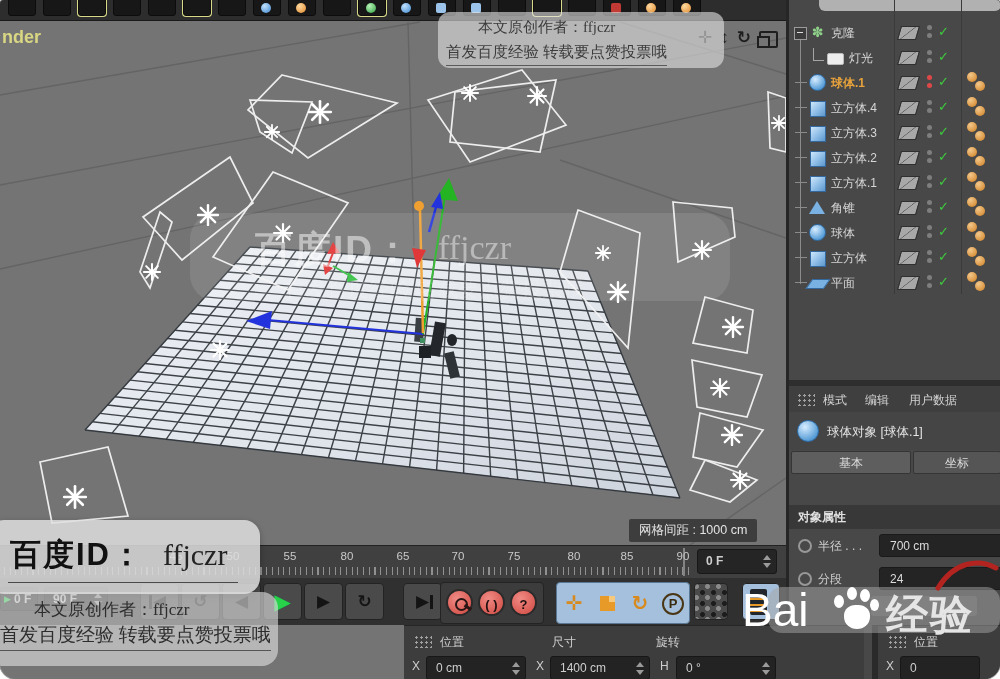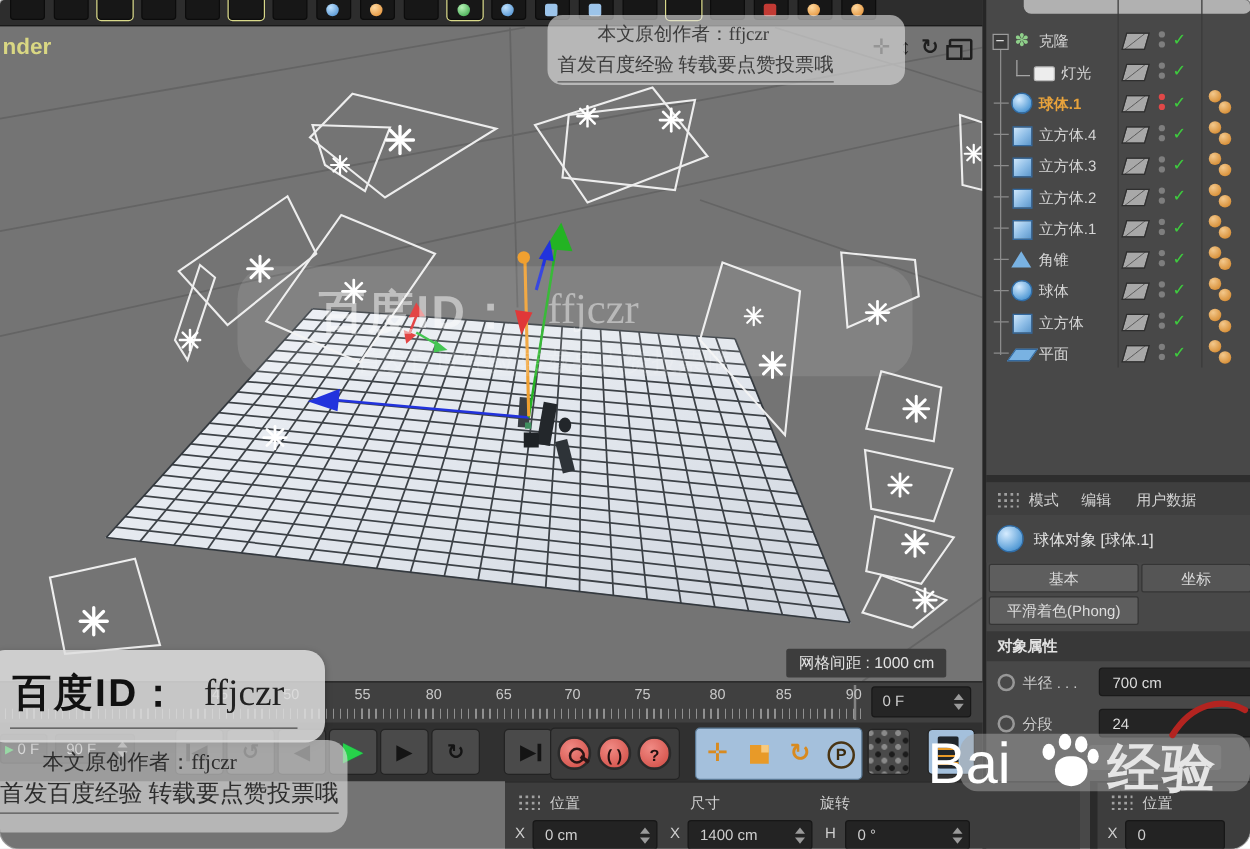--- a/index.html
+++ b/index.html
@@ -71,21 +71,21 @@
   .stepper::before,.stepper::after{content:"";position:absolute;left:0;border-left:4px solid transparent;border-right:4px solid transparent;}
   .stepper::before{top:0;border-bottom:5px solid #9a9a9a;}
   .stepper::after{bottom:0;border-top:5px solid #9a9a9a;}
   .ghostrow{position:absolute;left:82px;top:596px;width:106px;height:20px;background:#6f6f6f;border-radius:3px;opacity:.55;}
   
   #timeline{left:0;top:545px;width:786px;height:33px;background:#404040;border-top:1px solid #222;z-index:5;}
   .tick-num{position:absolute;top:4px;transform:translateX(-50%);font-size:11.5px;color:#c9c9c9;}
   #ticks{position:absolute;left:4px;top:21px;width:688px;height:8px;
      background-image:repeating-linear-gradient(90deg,#909090 0 1px,transparent 1px 5.7px),repeating-linear-gradient(90deg,#bdbdbd 0 1px,transparent 1px 57px);}
   #playhead{position:absolute;left:683px;top:2px;width:2px;height:28px;background:#b9b9b9;opacity:.55;}
-  .frame-field{position:absolute;background:#252525;border:1px solid #181818;border-radius:3px;color:#cfcfcf;font-size:12px;line-height:22px;padding-left:8px;box-sizing:border-box;}
+  .frame-field{position:absolute;background:#252525;border:1px solid #181818;border-radius:3px;color:#cfcfcf;font-size:12px;line-height:22px;padding-left:8px;box-sizing:border-box;font-weight:bold;}
   
   #transport{left:0;top:578px;width:786px;height:47px;background:#303030;z-index:5;}
   .tbtn{position:absolute;top:5px;width:39px;height:37px;background:#4a4a4a;border:1px solid #232323;border-radius:4px;color:#141414;font-size:17px;font-weight:bold;text-align:center;line-height:36px;box-sizing:border-box;}
   .tbtn .bar-l::before{content:"";position:absolute;left:8px;top:11px;width:3px;height:14px;background:#141414;}
   .tbtn .bar-r::before{content:"";position:absolute;right:8px;top:11px;width:3px;height:14px;background:#141414;}
   .tbtn.play{color:#27d24a;text-shadow:0 0 1px #0a4;font-size:21px;}
   .grp{position:absolute;top:4px;height:40px;border-radius:4px;}
   .grp.red{background:#3c3c3c;border:1px solid #232323;}
   .grp.blue{background:#a4c0dc;border:1px solid #5a7894;}
   .rbtn{position:absolute;top:6px;width:27px;height:27px;border-radius:50%;background:radial-gradient(circle at 38% 32%,#f08a84,#cf4840);border:2px solid #2a2a2a;color:#201010;font-weight:bold;font-size:13px;text-align:center;line-height:27px;box-sizing:border-box;}
@@ -448,21 +448,20 @@
       <span class="am-menu abs" style="left:34px;top:6px">模式</span>
       <span class="am-menu abs" style="left:76px;top:6px">编辑</span>
       <span class="am-menu abs" style="left:120px;top:6px">用户数据</span>
     </div>
     <div class="am-title">
       <span class="oicon sphereic"></span>
       <span class="t">球体对象 [球体.1]</span>
     </div>
     <div class="atab" style="left:2px;top:451px;width:120px">基本</div>
     <div class="atab" style="left:124px;top:451px;width:88px;background:#555">坐标</div>
-    <div class="atab" style="left:2px;top:477px;width:120px">平滑着色(Phong)</div>
     <div class="asec">对象属性</div>
 
     <span class="radio" style="left:9px;top:539px"></span>
     <span class="plabel" style="left:29px;top:538px">半径 . . .</span>
     <div class="pfield" style="left:90px;top:534px">
       <span>700 cm</span>
       <span class="stepper"></span>
     </div>
     <span class="radio" style="left:9px;top:572px"></span>
     <span class="plabel" style="left:29px;top:571px">分段</span>

